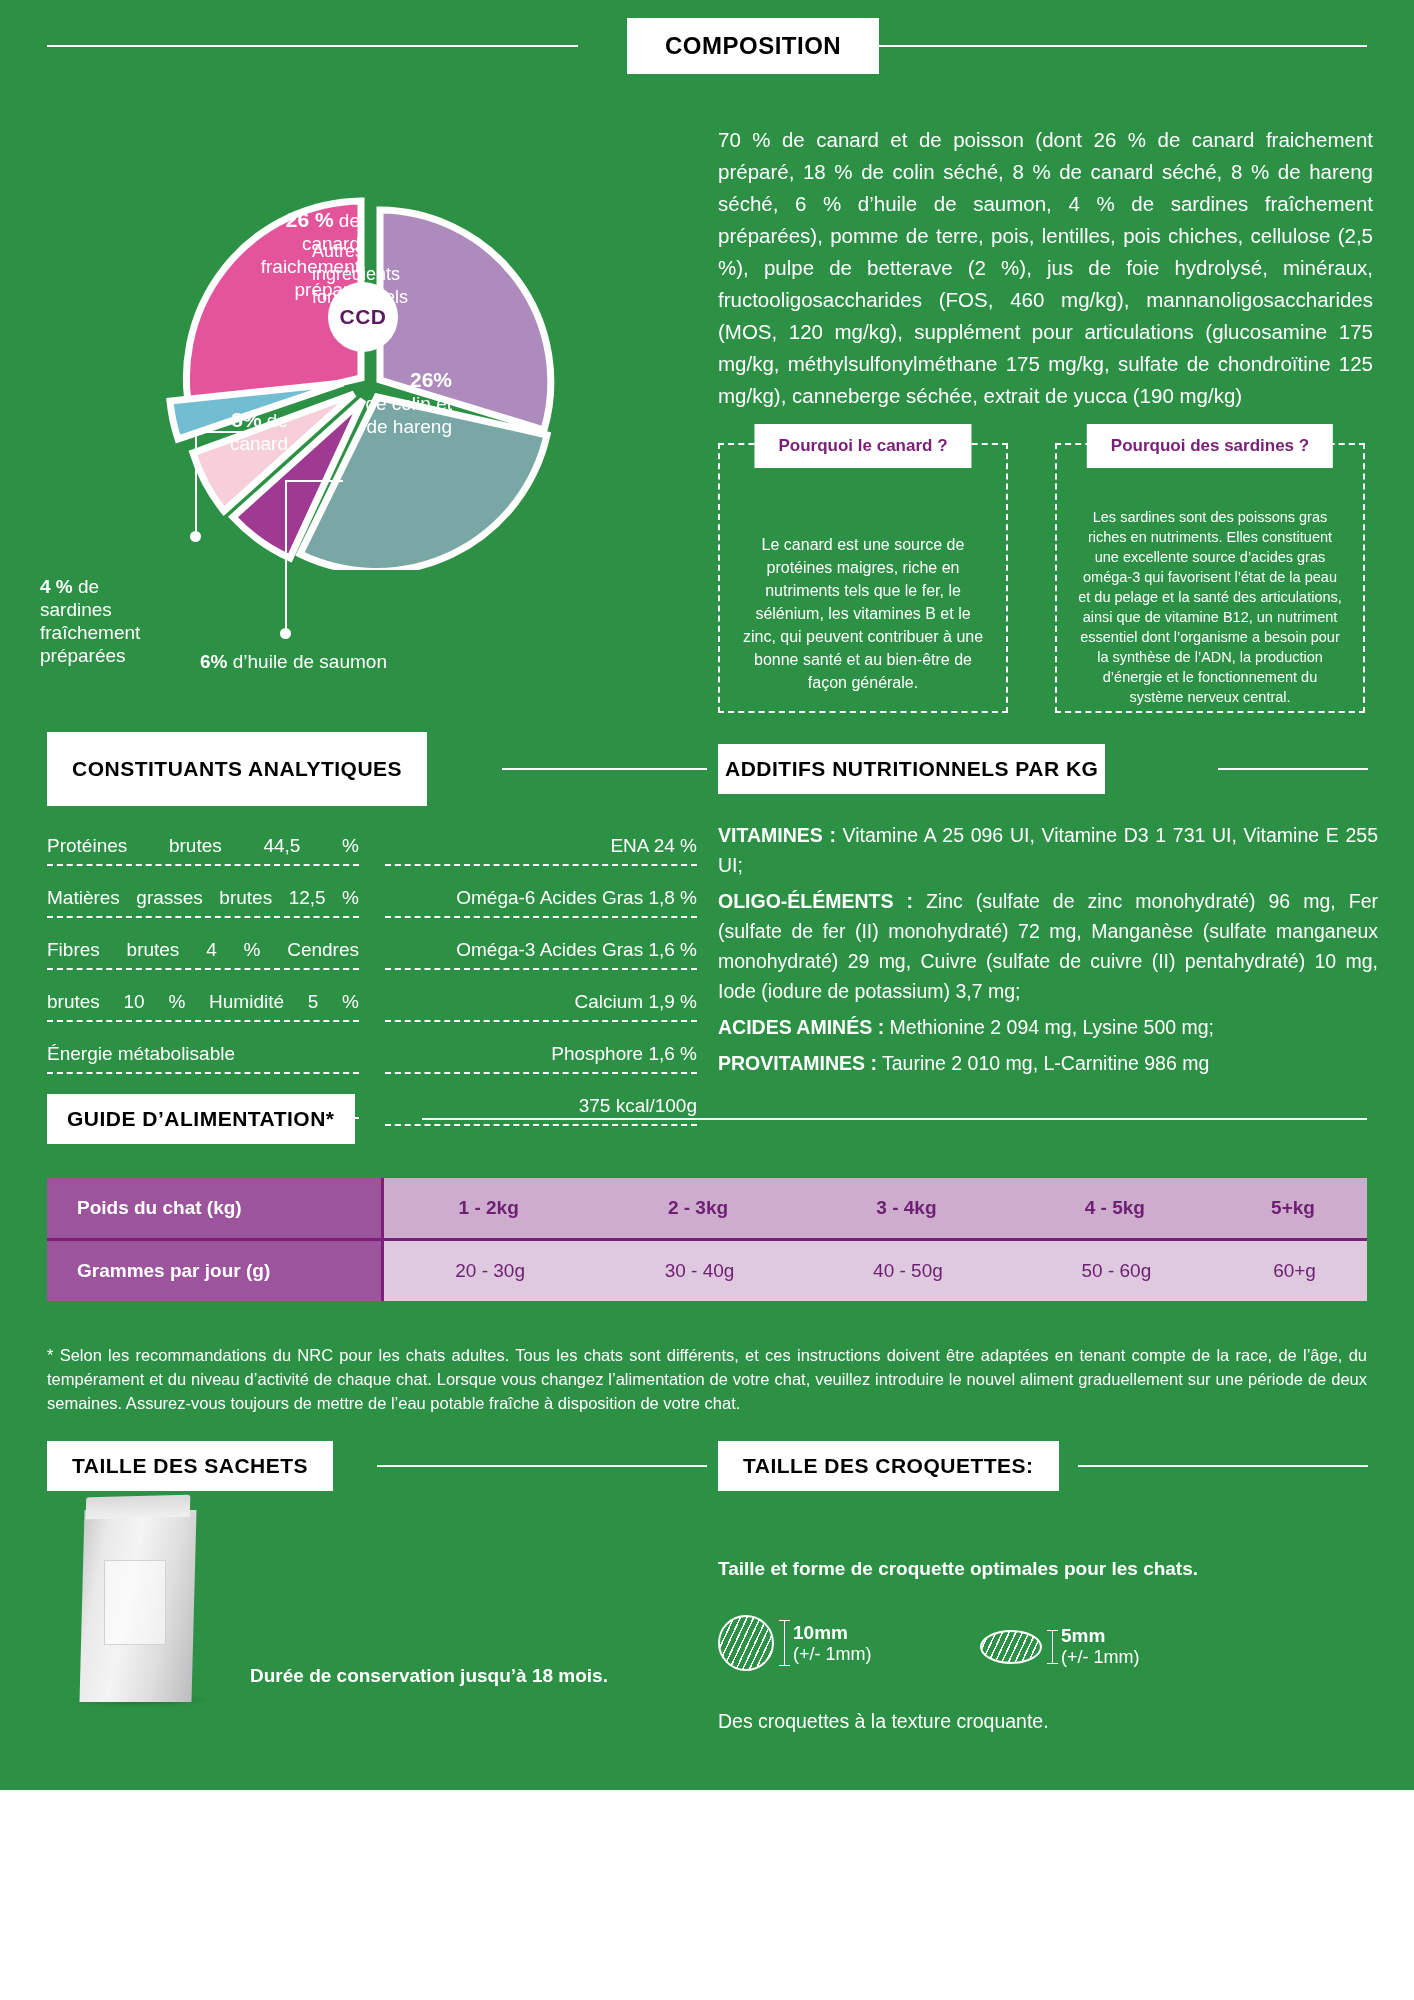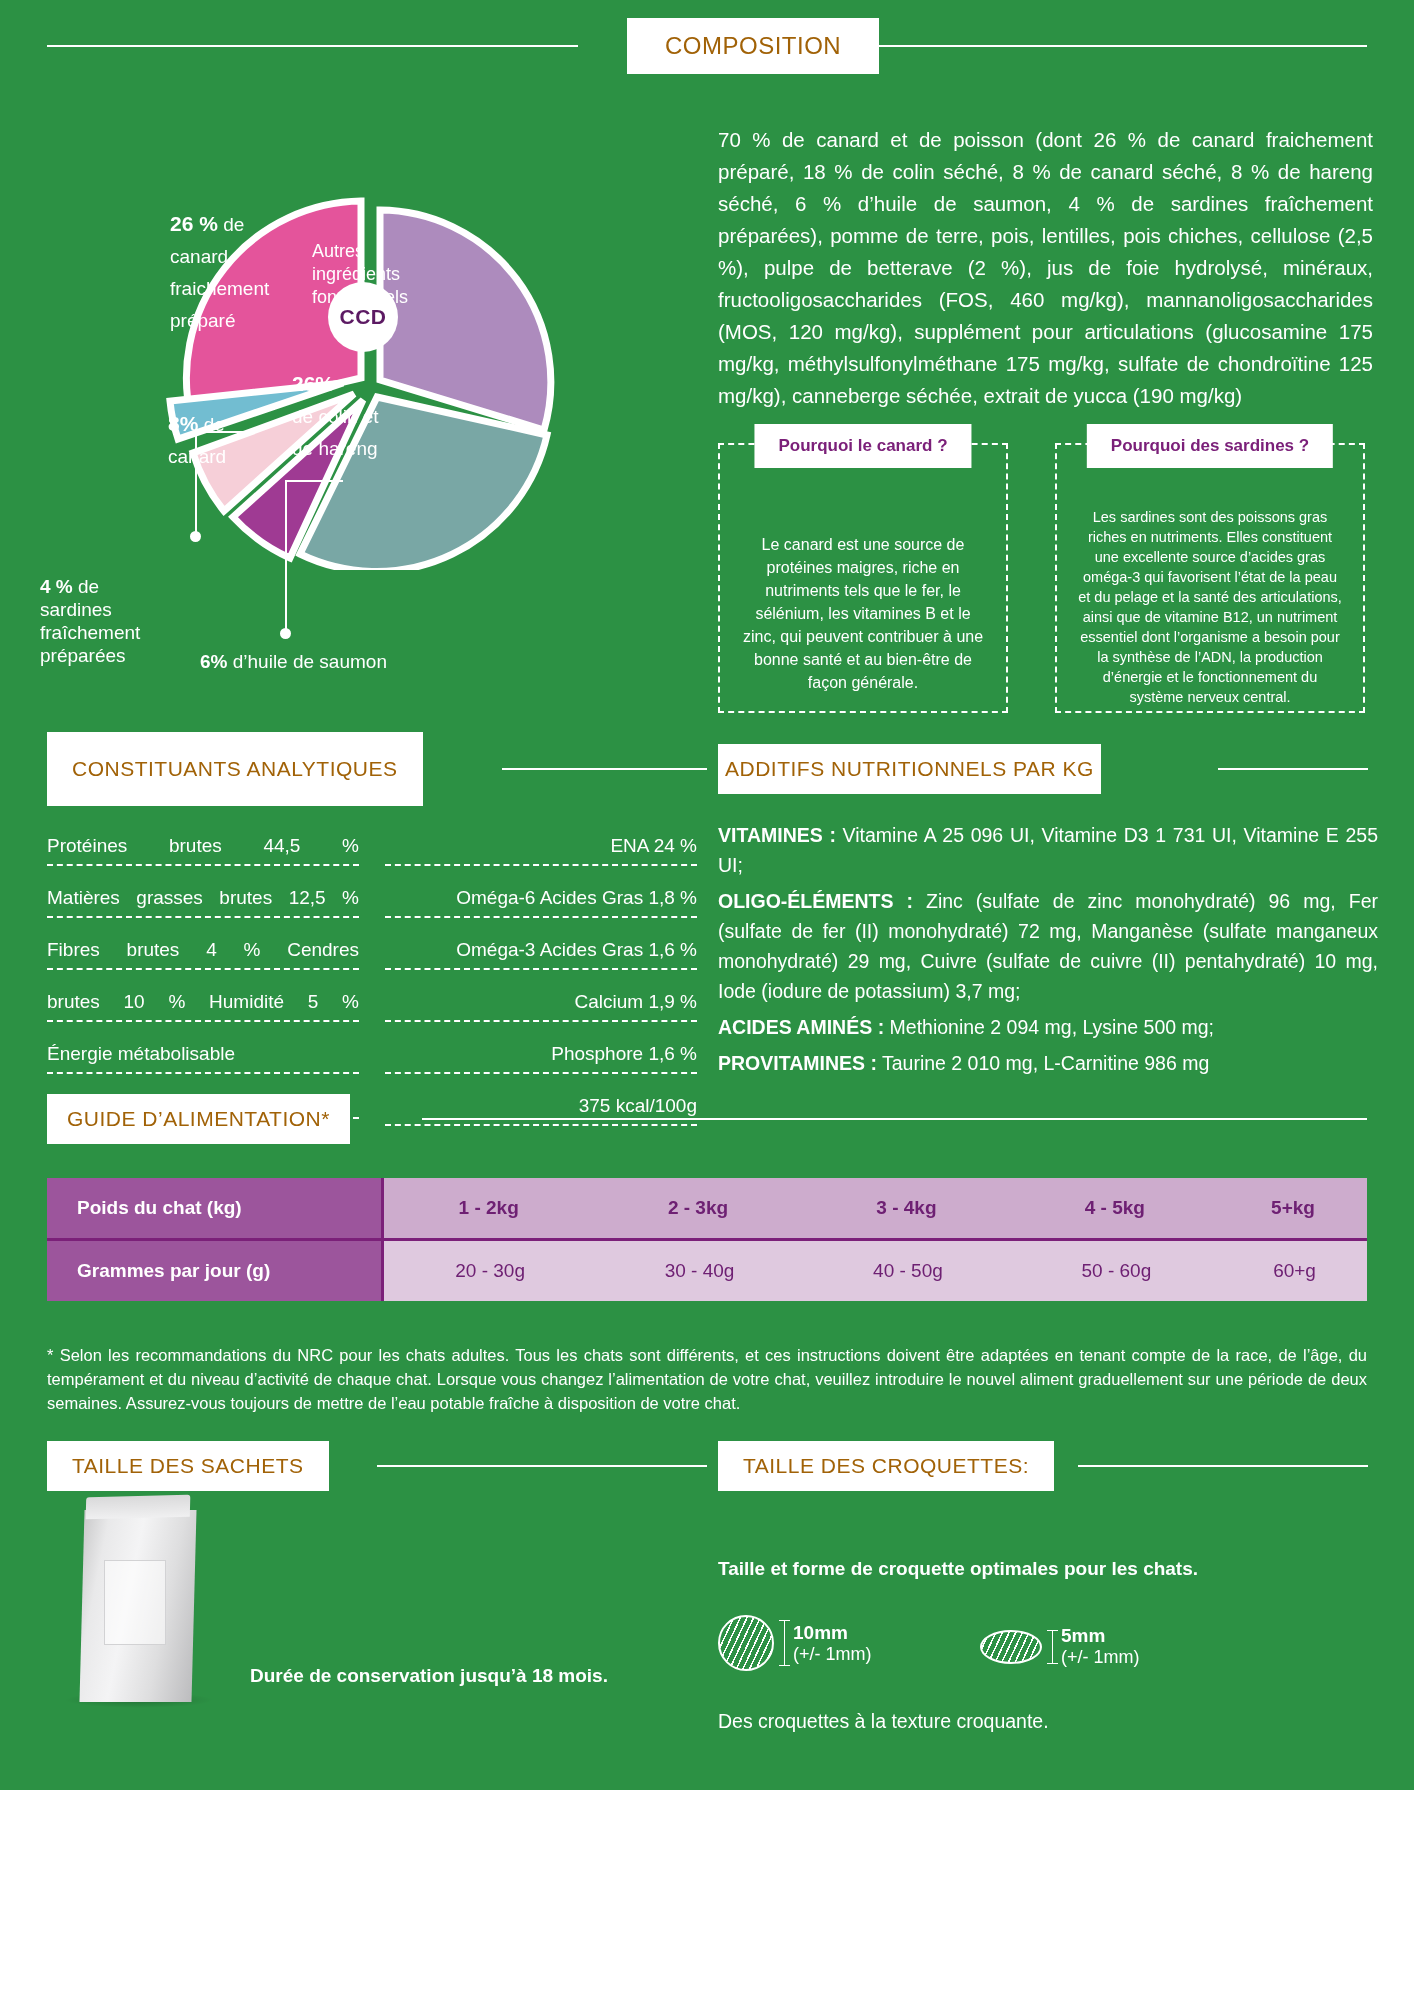--- a/index.html
+++ b/index.html
@@ -30,22 +30,22 @@
     display: flex;
     align-items: center;
   }
   .sec-head .rule {
     height: 2px;
     background: #ffffff;
     flex: 1 1 auto;
   }
   .sec-head .chip {
     background: #ffffff;
-    color: #a16207;
-    font-weight: normal;
+    color: #000000;
+    font-weight: bold;
     letter-spacing: .5px;
     white-space: nowrap;
     display: flex;
     align-items: center;
     justify-content: center;
     text-align: center;
   }
 
   
   .comp-text {
@@ -94,23 +94,23 @@
   .pie-lbl {
     position: absolute;
     color: #ffffff;
     font-size: 19px;
     line-height: 23px;
   }
   .pie-lbl b { font-weight: bold; }
   .pie-in-lbl {
     position: absolute;
     color: #ffffff;
-    text-align: left;
+    text-align: right;
     font-size: 19px;
-    line-height: 32px;
+    line-height: 23px;
   }
   .ccd-hub {
     position: absolute;
     width: 70px; height: 70px;
     border-radius: 50%;
     background: #ffffff;
     display: flex; align-items: center; justify-content: center;
     color: #5c1a63; font-weight: bold; font-size: 21px;
     letter-spacing: .5px;
     z-index: 5;

